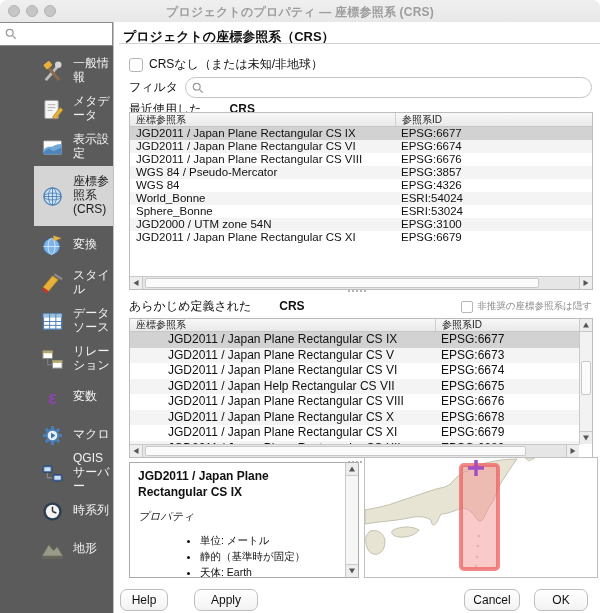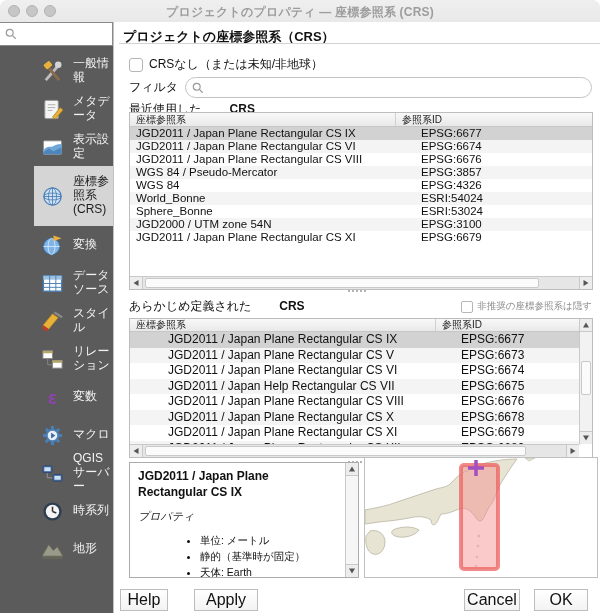--- a/index.html
+++ b/index.html
@@ -44,21 +44,21 @@
   .th.id{flex:1;}
   .trow{display:flex;font-size:11.5px;color:#111;}
   .recent-tbl .trow{height:13px;line-height:13px;}
   .predef-tbl .trow{height:15.5px;line-height:15.5px;font-size:12px;}
   .trow:nth-child(even){background:#f4f4f4;}
   .trow.selected{background:#d2d2d2;}
   .td{overflow:hidden;white-space:nowrap;}
   .td.name{padding-left:6px;}
   .recent-tbl .td.name{width:265px;}
   .predef-tbl .td.name{width:305px;padding-left:38px;}
-  .td.id{flex:1;padding-left:6px;margin-left:20px;}
+  .td.id{flex:1;padding-left:6px;}
   .recent-body{height:134px;overflow:hidden;}
   .predef-body{height:114px;overflow:hidden;width:451px;}
   
   .hscroll{position:absolute;left:0;right:0;bottom:0;height:13px;background:#f2f2f2;border-top:1px solid #c9c9c9;display:flex;}
   .predef-tbl .hscroll{right:13px;}
   .sb-btn{width:13px;height:12px;background:#ededed;border-right:1px solid #c9c9c9;position:relative;flex:0 0 13px;}
   .sb-btn.rt{border-right:none;border-left:1px solid #c9c9c9;}
   .sb-track{flex:1;background:#e6e6e6;position:relative;}
   .sb-thumb-h{position:absolute;top:1px;bottom:1px;left:2px;right:40px;background:#fbfbfb;border:1px solid #c9c9c9;border-radius:2px;}
   .arr{position:absolute;left:50%;top:50%;transform:translate(-50%,-50%);width:0;height:0;}
@@ -82,21 +82,21 @@
   .details{position:absolute;left:15px;top:440px;width:230px;height:116px;background:#fff;border:1px solid #ababab;overflow:hidden;}
   .details-inner{position:absolute;left:0;top:0;right:13px;bottom:0;padding:6px 4px 0 8px;overflow:hidden;}
   .details-title{font-size:12px;font-weight:bold;color:#111;line-height:1.3;}
   .details-props{font-size:11px;color:#222;margin-top:9px;font-style:italic;}
   .details ul{margin:9px 0 0 0;padding-left:62px;font-size:10.5px;color:#111;line-height:1.5;}
   .details-vscroll{position:absolute;top:0;right:0;bottom:0;width:13px;background:#f6f6f6;border-left:1px solid #c9c9c9;}
   
   .mappanel{position:absolute;left:250px;top:435px;width:234px;height:121px;background:#fff;border:1px solid #c0c0c0;}
   .mappanel svg{display:block;width:100%;height:100%;}
   
-  .btn{position:absolute;top:567px;height:22px;background:linear-gradient(#fff,#f3f3f3);border:1px solid #bdbdbd;border-radius:0;font-size:16px;color:#111;display:flex;align-items:center;justify-content:center;}
+  .btn{position:absolute;top:567px;height:22px;background:linear-gradient(#fff,#f3f3f3);border:1px solid #bdbdbd;border-radius:7px;font-size:12px;color:#111;display:flex;align-items:center;justify-content:center;}
   .btn.help{left:6px;width:48px;}
   .btn.apply{left:80px;width:64px;}
   .btn.cancel{left:350px;width:56px;}
   .btn.ok{left:420px;width:54px;}
   .mag{flex:0 0 auto;}
 </style>
 </head>
 <body>
 
 <div class="window">
@@ -174,40 +174,40 @@
               <line x1="2.5" y1="13" x2="19.5" y2="13" stroke="#d8ecff" stroke-width=".9"></line>
               <path d="M13 1.5 L21.5 4.5 L13 7.5 Z" fill="#e8b13a"></path>
             </svg>
           </span>
         <span class="side-label">変換</span>
       </div>
 
       <div class="side-item">
         <span class="icon">
             <svg viewBox="0 0 24 24">
+              <path d="M2 16 L12 4 L18 8 L8 20 Z" fill="#e8b13a" stroke="#a87c20" stroke-width=".8"></path>
+              <path d="M2 16 L8 20 L6 22.5 L1 19 Z" fill="#c0392b"></path>
+              <line x1="14" y1="2.5" x2="22" y2="7.5" stroke="#8a8a8a" stroke-width="2.4"></line>
+            </svg>
+          </span>
+        <span class="side-label">スタイル</span>
+      </div>
+
+      <div class="side-item">
+        <span class="icon">
+            <svg viewBox="0 0 24 24">
               <rect x="2.5" y="4" width="19" height="16" fill="#fff" stroke="#4a7fb5" stroke-width="1.4"></rect>
               <rect x="2.5" y="4" width="19" height="4" fill="#9ec1e0"></rect>
               <line x1="9" y1="4" x2="9" y2="20" stroke="#4a7fb5"></line>
               <line x1="15.5" y1="4" x2="15.5" y2="20" stroke="#4a7fb5"></line>
               <line x1="2.5" y1="12" x2="21.5" y2="12" stroke="#4a7fb5"></line>
               <line x1="2.5" y1="16" x2="21.5" y2="16" stroke="#4a7fb5"></line>
             </svg>
           </span>
         <span class="side-label">データソース</span>
-      </div>
-
-      <div class="side-item">
-        <span class="icon">
-            <svg viewBox="0 0 24 24">
-              <path d="M2 16 L12 4 L18 8 L8 20 Z" fill="#e8b13a" stroke="#a87c20" stroke-width=".8"></path>
-              <path d="M2 16 L8 20 L6 22.5 L1 19 Z" fill="#c0392b"></path>
-              <line x1="14" y1="2.5" x2="22" y2="7.5" stroke="#8a8a8a" stroke-width="2.4"></line>
-            </svg>
-          </span>
-        <span class="side-label">スタイル</span>
       </div>
 
       <div class="side-item">
         <span class="icon">
             <svg viewBox="0 0 24 24">
               <rect x="2" y="3" width="10" height="8" fill="#fff" stroke="#888"></rect>
               <rect x="2" y="3" width="10" height="2.5" fill="#b5a96a"></rect>
               <path d="M7 11 L7 17.5 L12 17.5" fill="none" stroke="#888"></path>
               <rect x="12" y="13" width="10" height="8" fill="#fff" stroke="#888"></rect>
               <rect x="12" y="13" width="10" height="2.5" fill="#b5a96a"></rect>

